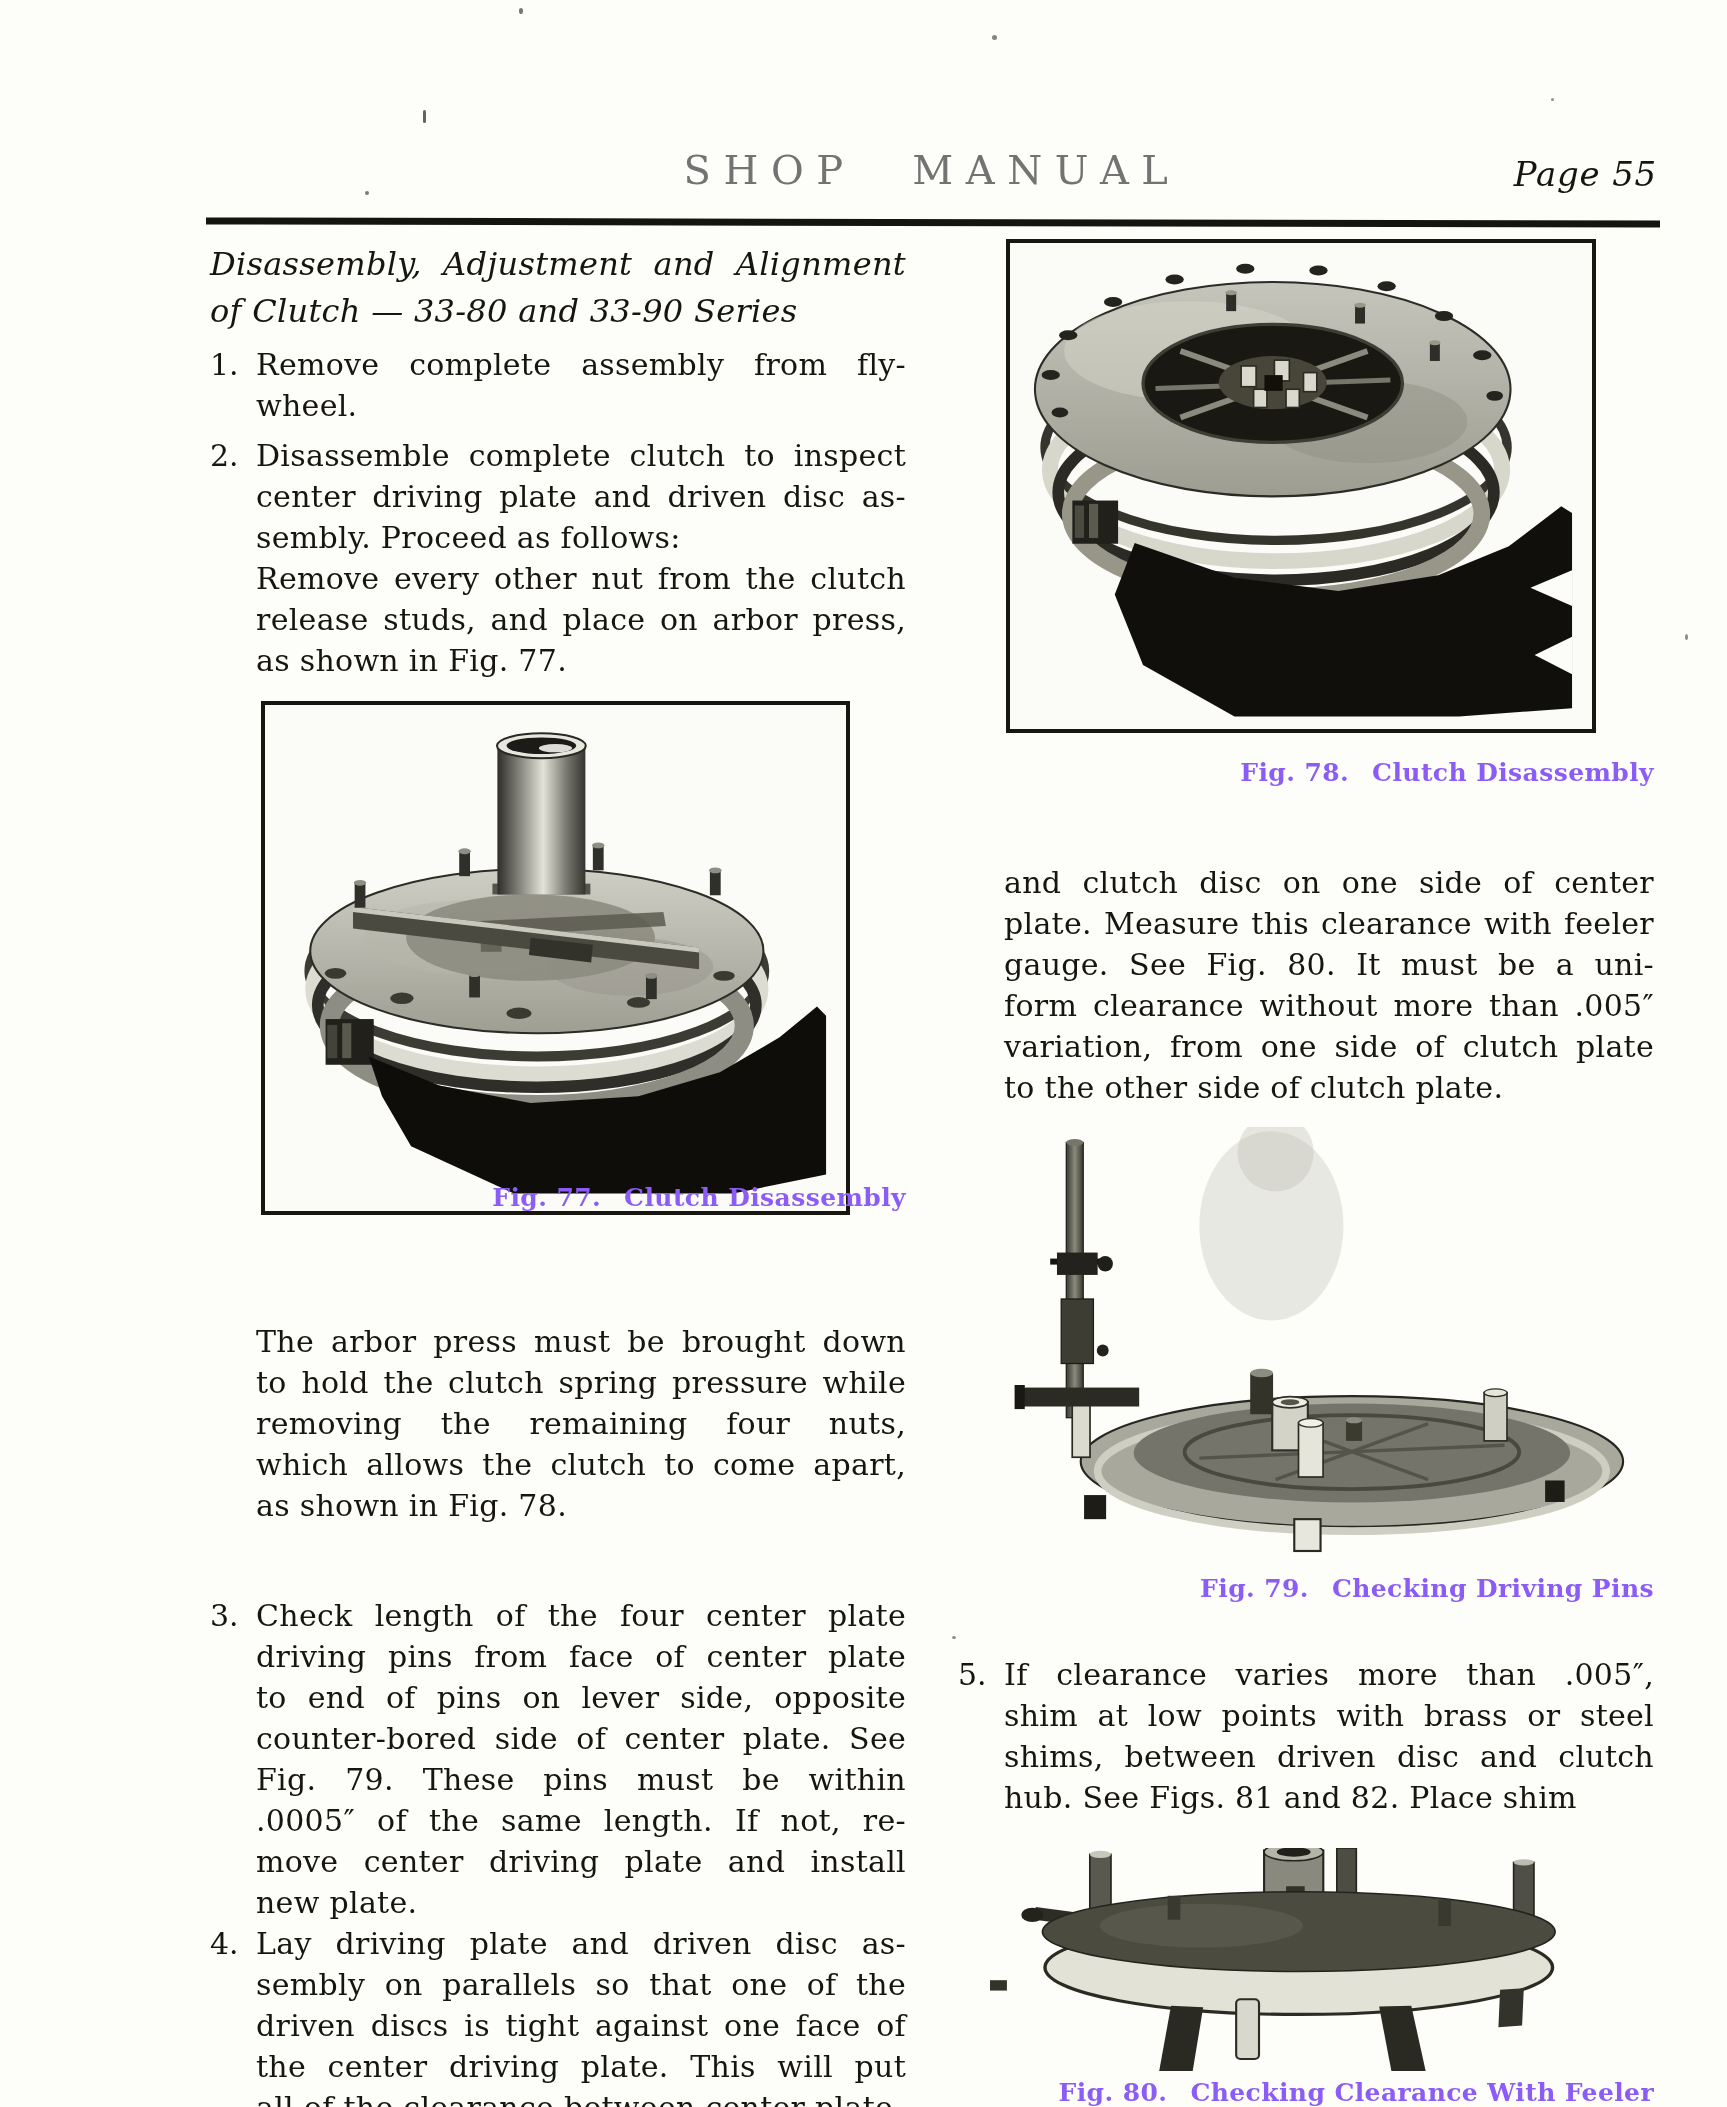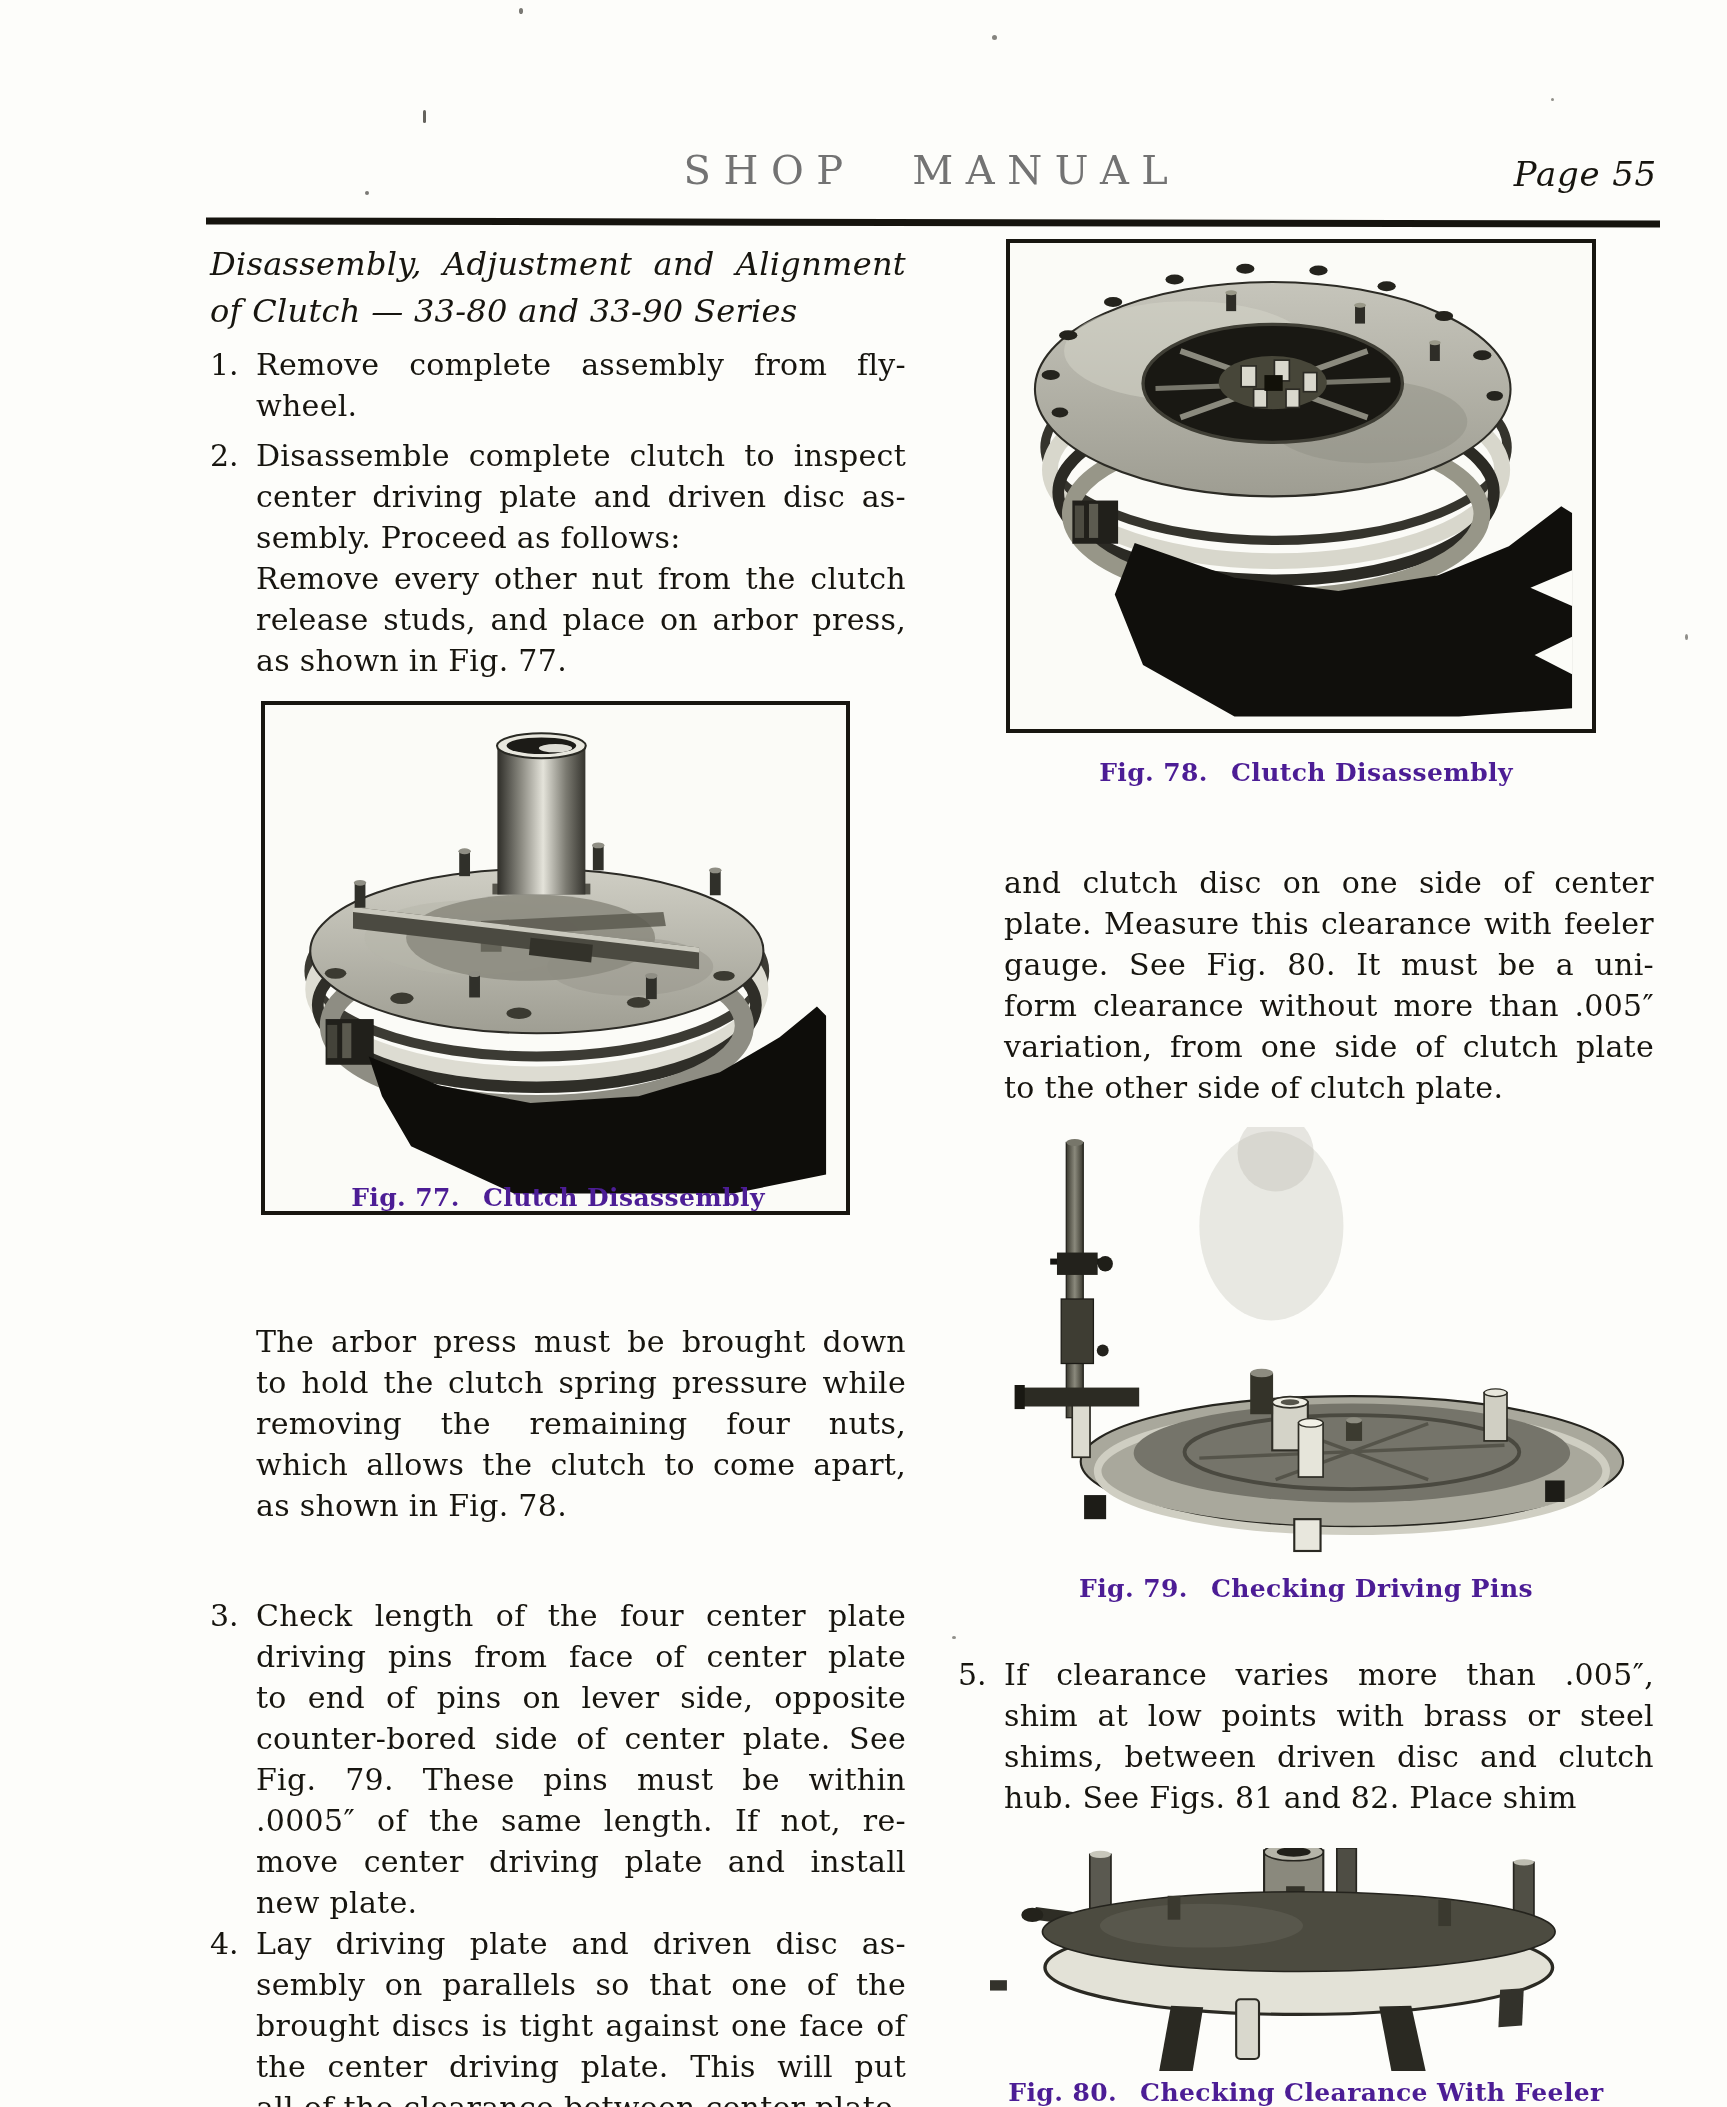--- a/index.html
+++ b/index.html
@@ -24,21 +24,21 @@
   .jline.last{text-align:left;text-align-last:left;}
   .sec-title{font-style:italic;font-size:32px;line-height:47px;}
   .step{display:flex;}
   .step-num{flex:0 0 46px;}
   .step-body{flex:1;min-width:0;}
   .indent{margin-left:46px;}
   
   .figframe{position:absolute;border:4.2px solid #181610;background:#fbfbf7;box-sizing:border-box;}
   .photo{position:absolute;}
   svg{display:block;width:100%;height:100%;}
-  .caption{position:absolute;text-align:center;font-weight:bold;font-size:25px;letter-spacing:0.4px;color:#4c1d95;}
+  .caption{position:absolute;text-align:right;font-weight:bold;font-size:25px;letter-spacing:0.4px;color:#8b5cf6;}
   .cap-title{margin-left:23px;}
   
   .speck{position:absolute;background:#23211a;border-radius:50%;}
 </style>
 </head>
 <body>
 
 <div class="page">
 
   <div class="masthead">SHOP MANUAL</div>
@@ -163,21 +163,21 @@
         <div class="jline">move center driving plate and install</div>
         <div class="jline last">new plate.</div>
       </div>
   </div>
 
   <div class="block body-text step" style="left:210px;top:1923px;">
     <div class="step-num">4.</div>
     <div class="step-body">
         <div class="jline">Lay driving plate and driven disc as-</div>
         <div class="jline">sembly on parallels so that one of the</div>
-        <div class="jline">brought discs is tight against one face of</div>
+        <div class="jline">driven discs is tight against one face of</div>
         <div class="jline">the center driving plate.  This will put</div>
         <div class="jline last">all of the clearance between center plate</div>
       </div>
   </div>
 
   <figure class="figframe" style="left:1006px;top:239px;width:590px;height:494px;margin:0;">
     <svg viewBox="0 0 1400 1170" preserveAspectRatio="none">
       <defs>
         <linearGradient id="plate78" x1="0" y1="0" x2="0" y2="1">
           <stop offset="0" stop-color="#c6c5bb"></stop>

